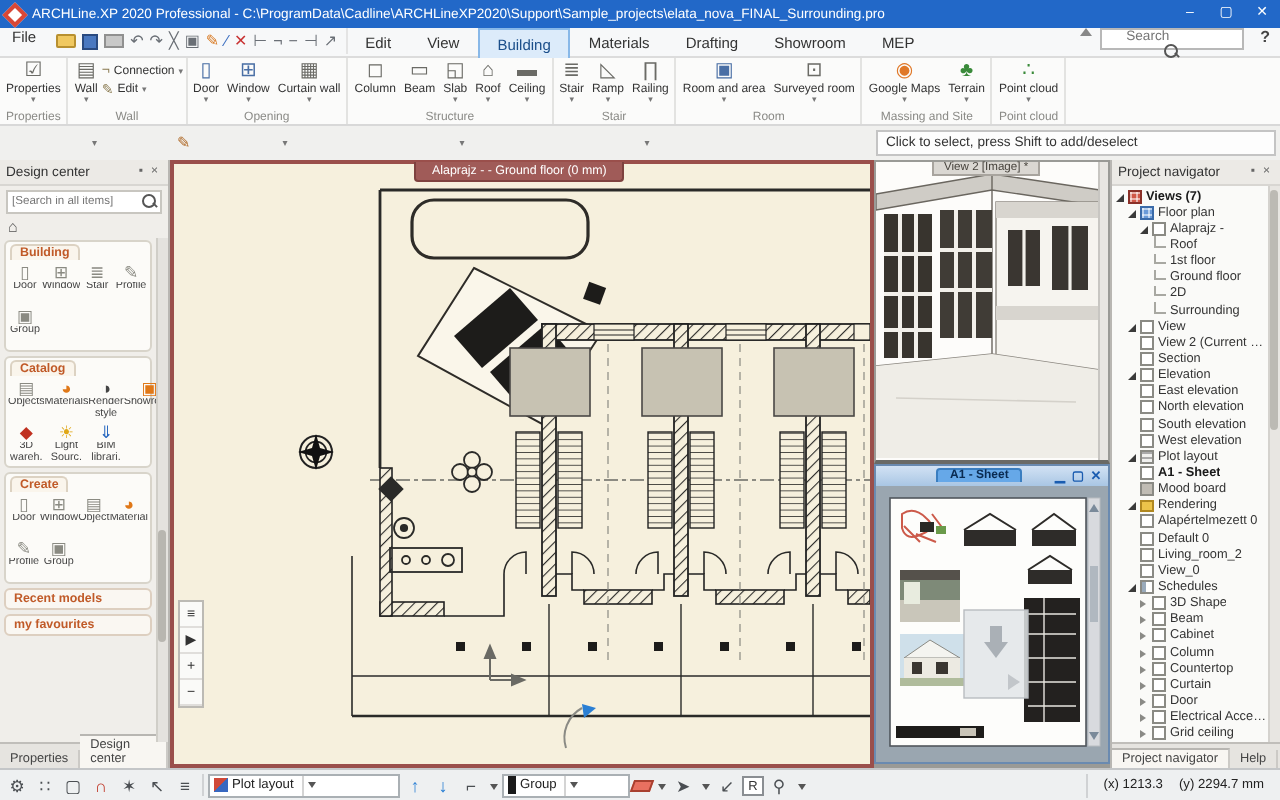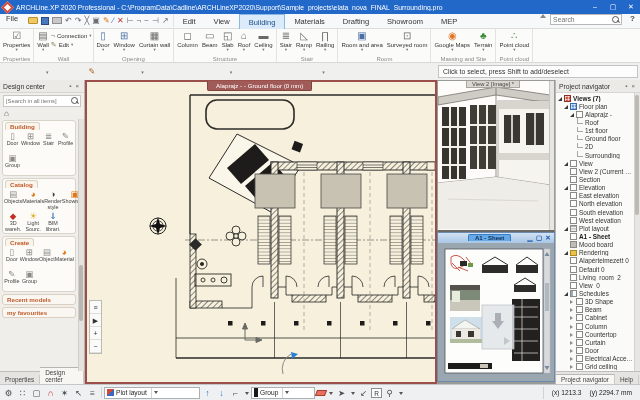--- a/index.html
+++ b/index.html
@@ -20,21 +20,21 @@
   .qi{font-size:8px;color:#6a6f76;line-height:13px;}
   .qi.folder{width:10px;height:7px;background:#f0c860;border:1px solid #b89030;border-radius:1px;font-size:0;}
   .qi.floppy{width:8px;height:8px;background:#4a78c0;border:1px solid #2a4a80;font-size:0;}
   .qi.printer{width:10px;height:7px;background:#c8c8c8;border:1px solid #909090;font-size:0;}
   .qi.red{color:#c83232;} .qi.orange{color:#d87820;} .qi.blue{color:#3a6ec0;}
   .menus{display:flex;align-items:center;height:15px;}
   .mitem{font-size:7.5px;padding:0 9px;line-height:15px;color:#333;}
   .mitem.active{background:#dcebfa;border:1px solid #88b8e8;border-bottom:none;color:#1a4e8a;}
   .msp{flex:1;}
   .ribchev{width:0;height:0;border-left:3px solid transparent;border-right:3px solid transparent;border-bottom:4px solid #888;margin-right:4px;}
-  .searchbox{display:flex;align-items:center;width:72px;height:11px;background:#fff;border:1px solid #b8b8b8;margin-right:3px;}
+  .searchbox{display:flex;align-items:center;width:72px;height:11px;background:#fff;border:1px solid #b8b8b8;margin-right:3px;flex-direction:column;}
   .searchbox input{border:none;outline:none;flex:1;font-size:6.8px;padding:0 2px;width:50px;background:transparent;}
   .mag{position:relative;width:8px;height:8px;margin-right:1px;}
   .mag::before{content:"";position:absolute;left:0;top:0;width:5px;height:5px;border:1px solid #555;border-radius:50%;}
   .mag::after{content:"";position:absolute;left:5px;top:5px;width:3px;height:1px;background:#555;transform:rotate(45deg);}
   .helpq{font-size:8px;font-weight:bold;color:#444;padding:0 5px;}
 
   
   .ribbon{position:absolute;left:0;top:29px;width:640px;height:34px;background:#fbfbfa;border-bottom:1px solid #d8d8d8;display:flex;}
   .rgroup{display:flex;flex-direction:column;border-right:1px solid #e3e3e1;padding:1px 1px 0;}
   .rbtns{display:flex;flex:1;align-items:flex-start;}

